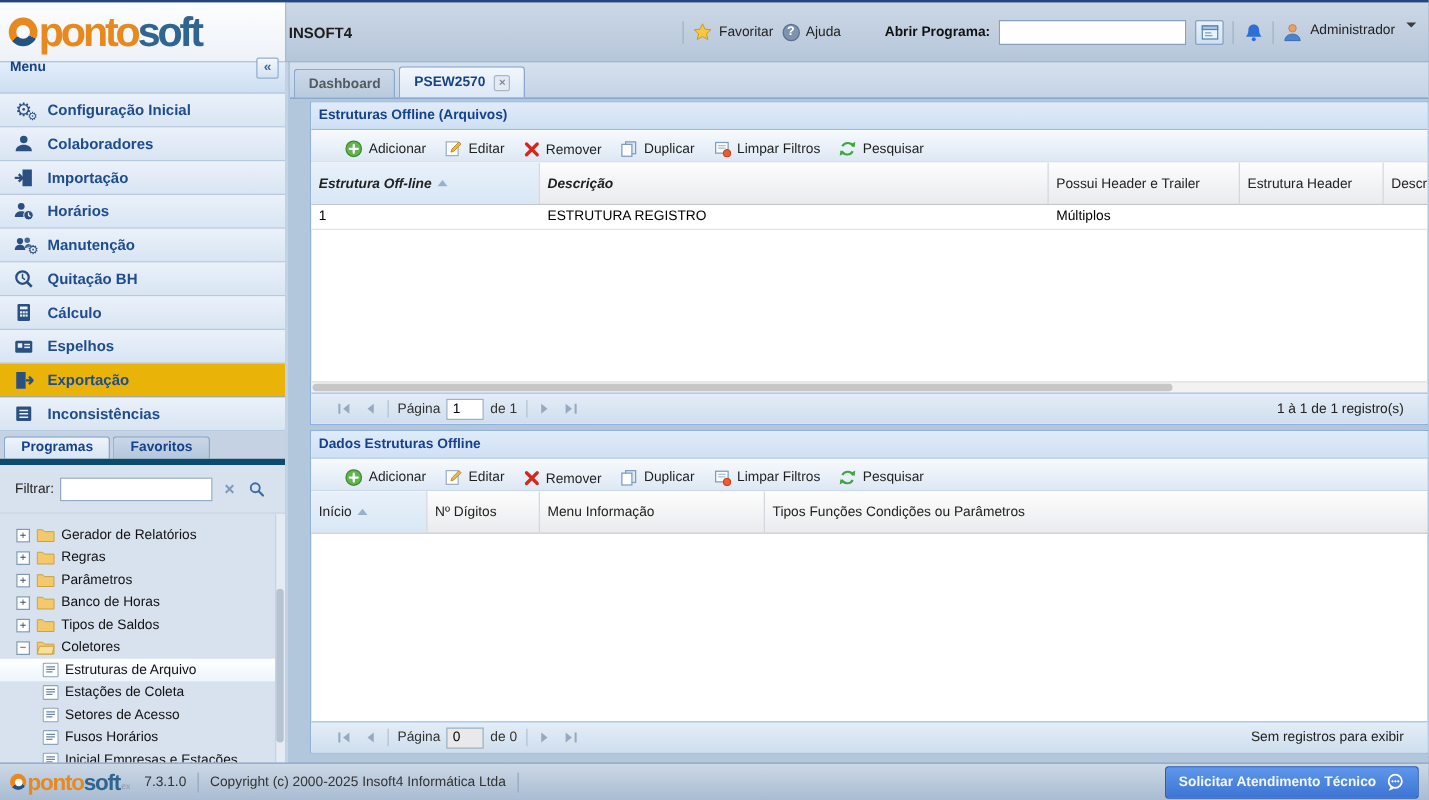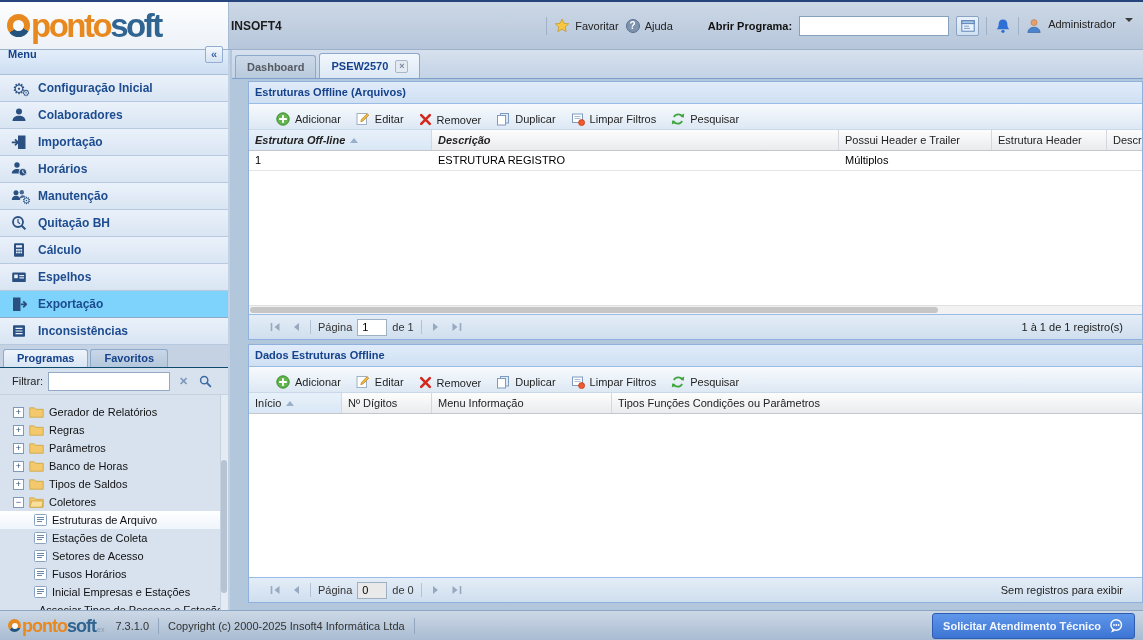--- a/index.html
+++ b/index.html
@@ -41,32 +41,32 @@
   .sidebar{position:absolute;top:48px;left:0;width:230px;bottom:30px;background:#d8e2ef;
     border-right:2px solid #c2d2e4;display:flex;flex-direction:column}
   .menu-titlebar{height:25px;flex:none;background:linear-gradient(#e3eefb,#cddef1);
     border-bottom:1px solid #a8c0dc;display:flex;align-items:center;padding:0 5px 16px 8px}
   .menu-title{font-weight:bold;color:#15428b;font-size:11px}
   .collapse-btn{margin-left:auto;width:18px;height:17px;border:1px solid #93aed0;border-radius:2px;
     background:linear-gradient(#f3f8fd,#d4e2f2);color:#3a68a4;font-weight:bold;font-size:11px;
     line-height:15px;text-align:center;cursor:pointer}
   .menu-item{height:27px;flex:none;display:flex;align-items:center;gap:9px;padding-left:9px;
     background:linear-gradient(#eaf1fa,#d9e5f3);border-bottom:1px solid #b7c9de;cursor:pointer}
-  .menu-item.selected{background:#7dd3fc;border-bottom-color:#8ea9c8}
+  .menu-item.selected{background:#eab308;border-bottom-color:#8ea9c8}
   .mi-icon{width:20px;display:flex;justify-content:center;color:#2a5082;position:relative;flex:none}
   .gear-big{font-size:15px;line-height:15px}
   .gear-small{position:absolute;font-size:9px;line-height:9px;right:-1px;bottom:-2px;text-shadow:0 0 2px #e8f0f9}
   .subgear{position:absolute;font-size:10px;line-height:10px;right:-2px;bottom:-2px;color:#2a5082;text-shadow:0 0 2px #e8f0f9}
   .mi-label{font-weight:bold;color:#1d4c8f;font-size:12px;white-space:nowrap}
   .side-tabs{height:22px;flex:none;display:flex;gap:2px;padding:2px 0 0 3px;background:#c4d2e3;align-items:flex-end}
   .stab{padding:2px 13px 3px;border:1px solid #8ca9cc;border-bottom:none;border-radius:3px 3px 0 0;
     background:linear-gradient(#c9d7e8,#b4c7dc);color:#15428b;font-weight:bold;cursor:pointer;white-space:nowrap}
   .stab.active{background:linear-gradient(#eef4fb,#d8e5f3)}
-  .filter-bar{height:28px;flex:none;display:flex;align-items:center;padding:0 6px 0 12px;gap:5px;
-    background:#d8e2ef;border-top:1px solid #0c4a6e;border-bottom:1px solid #c5d2e2}
+  .filter-bar{height:44px;flex:none;display:flex;align-items:center;padding:0 6px 0 12px;gap:5px;
+    background:#d8e2ef;border-top:5px solid #0c4a6e;border-bottom:1px solid #c5d2e2}
   .filter-input{width:122px;height:19px;border:1px solid #93aac4;background:#fff;padding:0 3px;
     font:11px "Liberation Sans",sans-serif}
   .mini-btn{width:17px;height:18px;display:flex;align-items:center;justify-content:center;cursor:pointer}
   .clear-x{color:#7d99bb;font-weight:bold;font-size:11px}
   .tree{position:relative;flex:1;overflow:hidden;background:#d8e2ef}
   .tree-row{height:18px;display:flex;align-items:center;gap:5px;padding-left:13px;color:#111;white-space:nowrap;cursor:pointer}
   .tree-row.child{padding-left:34px}
   .tree-row.selected{background:linear-gradient(#ffffff,#eef5fc)}
   .exp{width:11px;height:11px;flex:none;border:1px solid #7f9ab8;background:#fff;color:#2f4f74;
     font-size:9px;line-height:8px;text-align:center;cursor:pointer}
@@ -86,21 +86,21 @@
   .tab-close{width:13px;height:13px;border:1px solid #a9b7c7;border-radius:2px;background:#e3eaf2;
     color:#76879a;font-size:9px;line-height:11px;text-align:center;cursor:pointer}
   .panel{position:absolute;left:16px;right:0;border:1px solid #8fb1dd;background:#fff;overflow:hidden}
   .panel1{top:31px;height:259px}
   .panel2{top:294px;height:259px}
   .panel-header{height:22px;background:linear-gradient(#e0ebfa,#cfe0f3);border-bottom:1px solid #99bbe8;
     color:#15428b;font-weight:bold;line-height:21px;padding-left:6px}
   .toolbar{height:26px;background:linear-gradient(#f7fafd,#dde8f4);border-bottom:1px solid #c9d9ea;
     display:flex;align-items:flex-end;padding-left:21px}
   .tbtn{display:flex;align-items:center;gap:5px;padding:3px 9px 3px 6px;color:#1f1f1f;cursor:pointer;white-space:nowrap}
-  .grid-header{height:21px;display:flex;background:linear-gradient(#fdfdfd,#eaebee);border-bottom:1px solid #c3c6cb;overflow:hidden}
+  .grid-header{height:34px;display:flex;background:linear-gradient(#fdfdfd,#eaebee);border-bottom:1px solid #c3c6cb;overflow:hidden}
   .gh{flex:none;padding:0 6px;border-right:1px solid #d4d8de;color:#222;display:flex;align-items:center;gap:5px;
     overflow:hidden;white-space:nowrap;cursor:pointer}
   .gh.em{font-style:italic;font-weight:bold}
   .gh.sorted{background:linear-gradient(#e8f1fa,#d9e7f5)}
   .arrow-up{width:0;height:0;border-left:4px solid transparent;border-right:4px solid transparent;
     border-bottom:5px solid #9ab0c9;flex:none}
   .grid-row{height:20px;display:flex;border-bottom:1px solid #e4e4e4;background:#fff}
   .gc{flex:none;padding:0 6px;line-height:19px;color:#000;white-space:nowrap;overflow:hidden}
   .hscroll{position:absolute;left:0;right:0;bottom:25px;height:9px;background:#f2f2f2;border-top:1px solid #e0e0e0}
   .hthumb{position:absolute;left:1px;top:1px;height:6px;width:77%;background:#c6c6c6;border-radius:3px;cursor:pointer}

